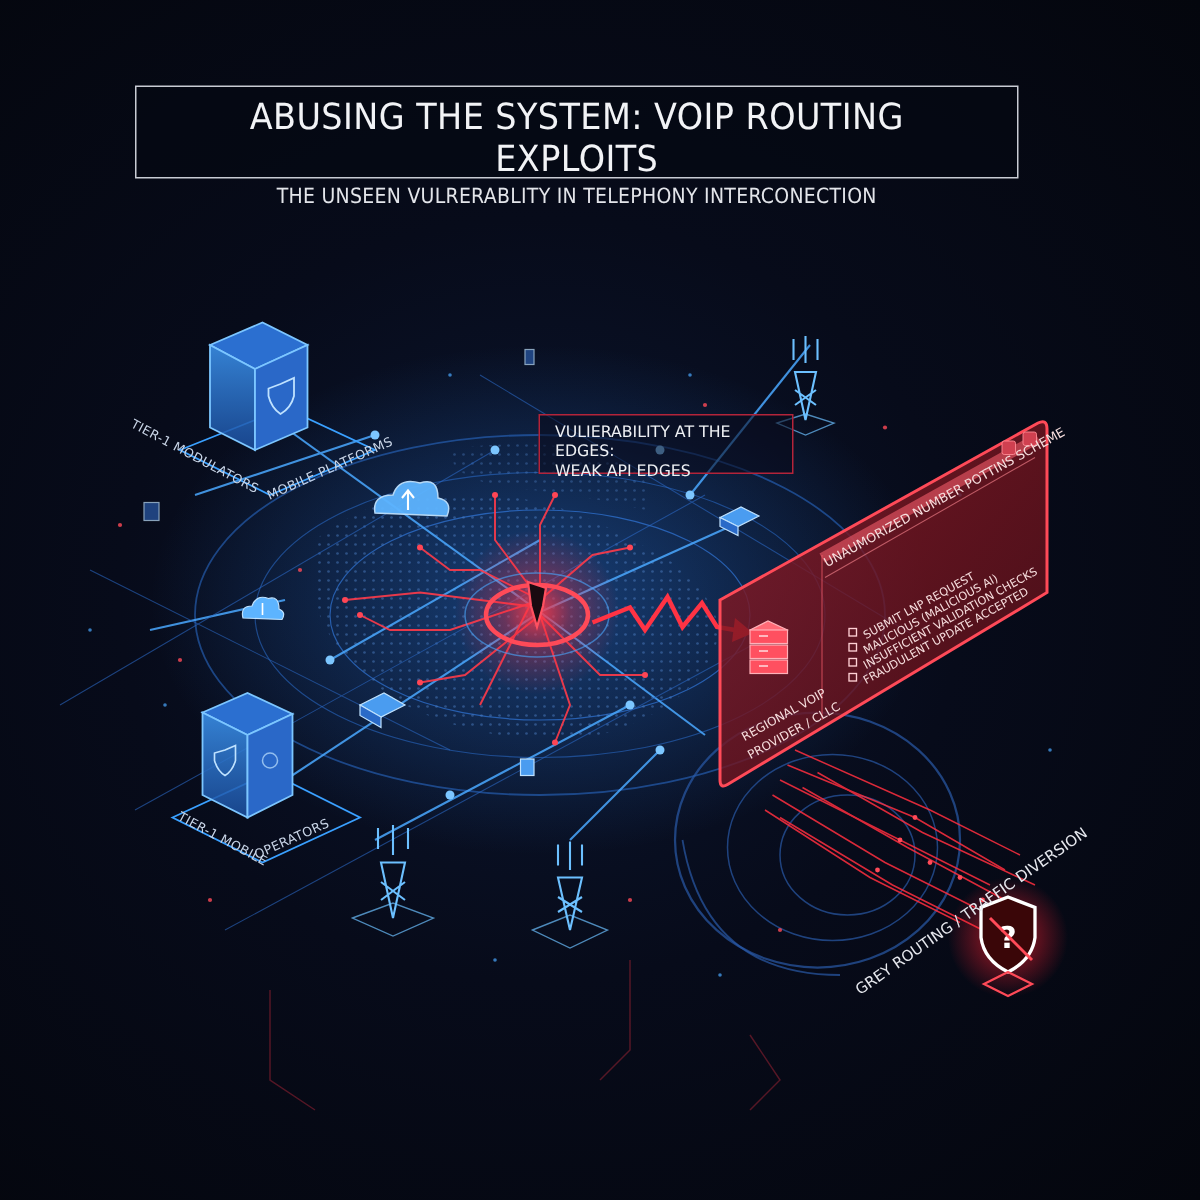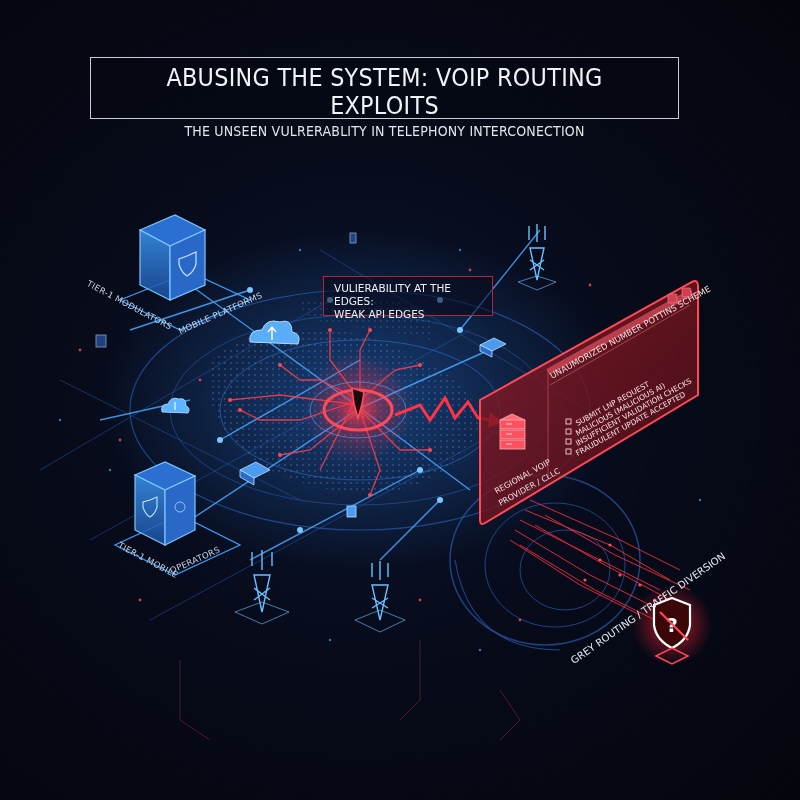--- a/index.html
+++ b/index.html
@@ -8,21 +8,21 @@
     .stage { position: absolute; left: 0; top: 0; width: 800px; height: 800px;
              background: radial-gradient(ellipse at 45% 50%, #0b1630 0%, #070b1a 45%, #04060d 100%); }
     svg.scene { position: absolute; left: 0; top: 0; }
     .title-box { position: absolute; left: 90px; top: 57px; width: 589px; height: 62px;
                  border: 1.5px solid #c9ccd4; box-sizing: border-box; text-align: center;
                  background: rgba(5,8,18,0.6); }
     .title-main { color: #f2f3f6; font-size: 24px; letter-spacing: 0.3px; margin-top: 6px;
                   font-family: "DejaVu Sans", sans-serif; font-weight: normal; transform: scaleX(0.93); }
     .title-sub { color: #e3e5ea; font-size: 14px; margin-top: 3px; letter-spacing: 0.2px;
                  font-family: "DejaVu Sans", sans-serif; transform: scaleX(0.9); }
-    .callout { position: absolute; left: 323px; top: 276px; width: 170px; height: 40px;
+    .callout { position: absolute; left: 359px; top: 276px; width: 170px; height: 40px;
                border: 1.5px solid #b3243a; box-sizing: border-box; padding: 5px 10px;
                background: rgba(10,10,25,0.55); }
     .callout span { display: block; color: #eef0f4; font-size: 10.5px; line-height: 13px;
                     font-family: "DejaVu Sans", sans-serif; }
     .iso-label { position: absolute; color: #c8d4e6; font-size: 8.5px; letter-spacing: 0.3px;
                  white-space: nowrap; font-family: "DejaVu Sans", sans-serif; }
     .panel-text { position: absolute; color: #f7dede; white-space: nowrap;
                   font-family: "DejaVu Sans", sans-serif; }
     .grey-label { position: absolute; left: 575px; top: 655px; color: #e6e8ee; font-size: 10px;
                   white-space: nowrap; transform: rotate(-35deg); transform-origin: left bottom;

